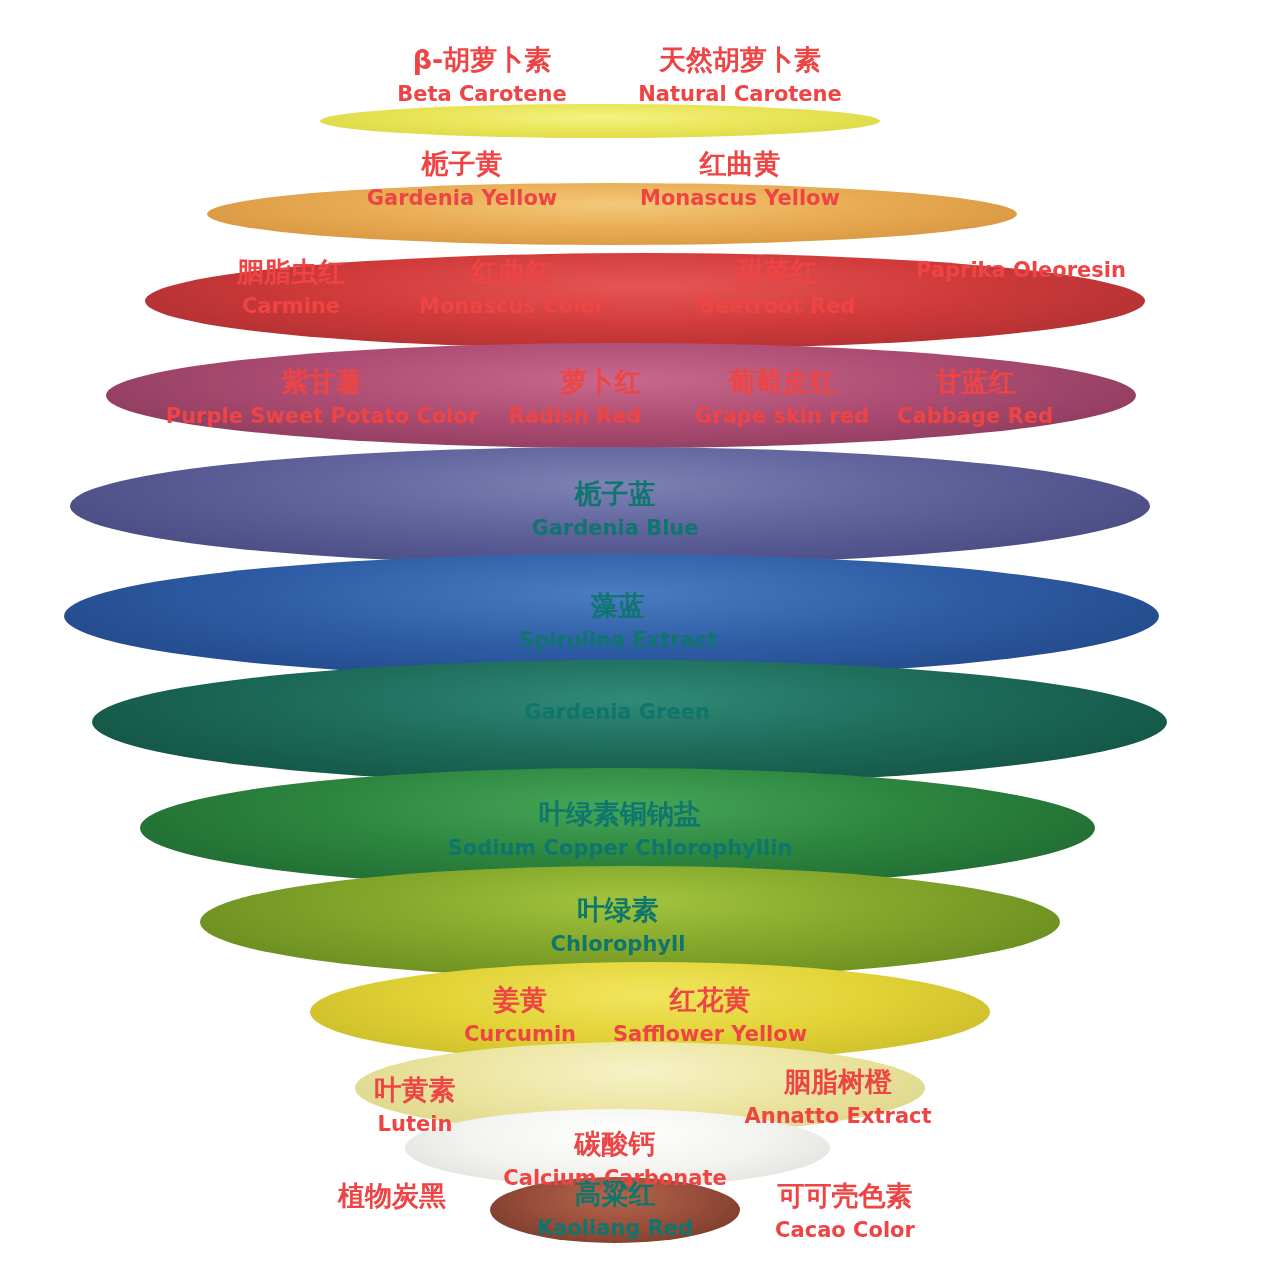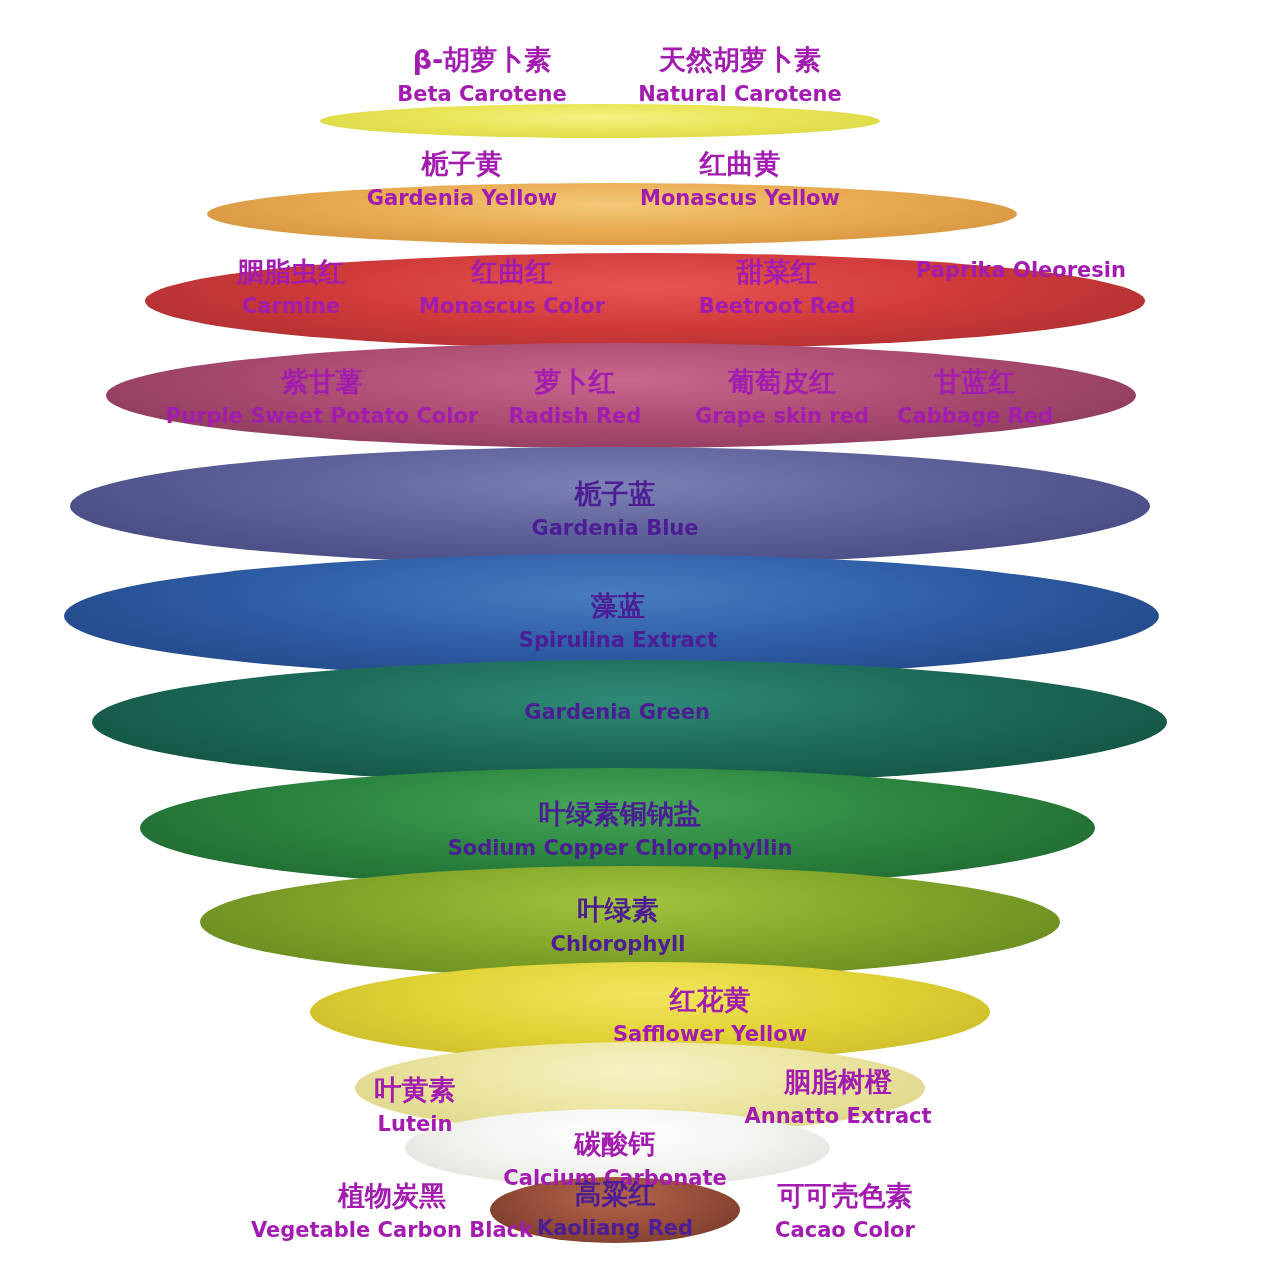--- a/index.html
+++ b/index.html
@@ -20,22 +20,22 @@
   .e8  { z-index:8;  left:140px; top:768px;  width:955px;  height:120px; background:radial-gradient(ellipse at 50% 32%, #46a659 0%, #2c853f 45%, #1b5f2c 100%); }
   .e9  { z-index:9;  left:200px; top:866px;  width:860px;  height:112px; background:radial-gradient(ellipse at 50% 32%, #a2c43e 0%, #82a52a 45%, #5f801c 100%); }
   .e10 { z-index:10; left:310px; top:962px;  width:680px;  height:100px; background:radial-gradient(ellipse at 50% 32%, #f1e55e 0%, #e2d337 45%, #c2b424 100%); }
   .e11 { z-index:11; left:355px; top:1042px; width:570px;  height:92px;  background:radial-gradient(ellipse at 50% 32%, #f6f2c6 0%, #ece5a2 45%, #d9d07f 100%); }
   .e12 { z-index:12; left:405px; top:1109px; width:425px;  height:78px;  background:radial-gradient(ellipse at 50% 32%, #ffffff 0%, #f3f3f0 50%, #dadad4 100%); }
   .e13 { z-index:13; left:490px; top:1177px; width:250px;  height:66px;  background:radial-gradient(ellipse at 50% 32%, #b5664c 0%, #9a4f3b 45%, #6f3528 100%); }
 
   .lbl { position:absolute; z-index:20; text-align:center; transform:translateX(-50%); white-space:nowrap; }
   .lbl .zh { font-size:27px; font-weight:700; line-height:36px; }
   .lbl .en { font-size:21px; font-weight:700; line-height:33px; }
-  .dark { color:#a21caf; }
-  .light { color:#4c1d95; }
+  .dark { color:#ef4444; }
+  .light { color:#0f766e; }
 </style>
 </head>
 <body>
 
 <div class="stage">
 
   <div class="ellipse e1"></div>
   <div class="ellipse e2"></div>
   <div class="ellipse e3"></div>
   <div class="ellipse e4"></div>
@@ -80,21 +80,21 @@
     <div class="en">Beetroot Red</div>
   </div>
   <div class="lbl dark" style="left:1021px; top:254px;">
     <div class="en">Paprika Oleoresin</div>
   </div>
 
   <div class="lbl dark" style="left:322px; top:364px;">
     <div class="zh">紫甘薯</div>
     <div class="en">Purple Sweet Potato Color</div>
   </div>
-  <div class="lbl dark" style="left:575px; top:364px;">
+  <div class="lbl dark" style="left:575px; top:364px;text-align:right;">
     <div class="zh">萝卜红</div>
     <div class="en">Radish Red</div>
   </div>
   <div class="lbl dark" style="left:782px; top:364px;">
     <div class="zh">葡萄皮红</div>
     <div class="en">Grape skin red</div>
   </div>
   <div class="lbl dark" style="left:975px; top:364px;">
     <div class="zh">甘蓝红</div>
     <div class="en">Cabbage Red</div>
@@ -117,20 +117,24 @@
   <div class="lbl light" style="left:620px; top:796px;">
     <div class="zh">叶绿素铜钠盐</div>
     <div class="en">Sodium Copper Chlorophyllin</div>
   </div>
 
   <div class="lbl light" style="left:618px; top:892px;">
     <div class="zh">叶绿素</div>
     <div class="en">Chlorophyll</div>
   </div>
 
+  <div class="lbl dark" style="left:520px; top:982px;">
+    <div class="zh">姜黄</div>
+    <div class="en">Curcumin</div>
+  </div>
   <div class="lbl dark" style="left:710px; top:982px;">
     <div class="zh">红花黄</div>
     <div class="en">Safflower Yellow</div>
   </div>
 
   <div class="lbl dark" style="left:415px; top:1064px;margin-top:8px;">
     <div class="zh">叶黄素</div>
     <div class="en">Lutein</div>
   </div>
   <div class="lbl dark" style="left:838px; top:1064px;">
@@ -142,20 +146,19 @@
     <div class="zh">碳酸钙</div>
     <div class="en">Calcium Carbonate</div>
   </div>
 
   <div class="lbl light" style="left:615px; top:1176px; z-index:21;">
     <div class="zh">高粱红</div>
     <div class="en">Kaoliang Red</div>
   </div>
   <div class="lbl dark" style="left:392px; top:1178px;">
     <div class="zh">植物炭黑</div>
-    <div class="en">Vegetable Carbon Black</div>
   </div>
   <div class="lbl dark" style="left:845px; top:1178px;">
     <div class="zh">可可壳色素</div>
     <div class="en">Cacao Color</div>
   </div>
 
 </div>
 
 </body></html>

